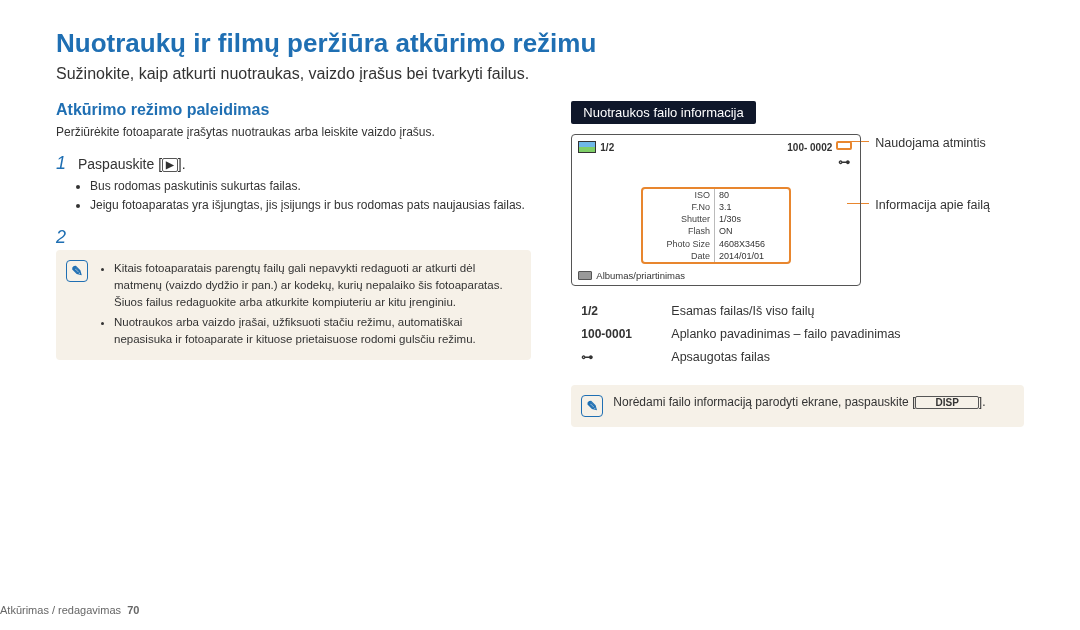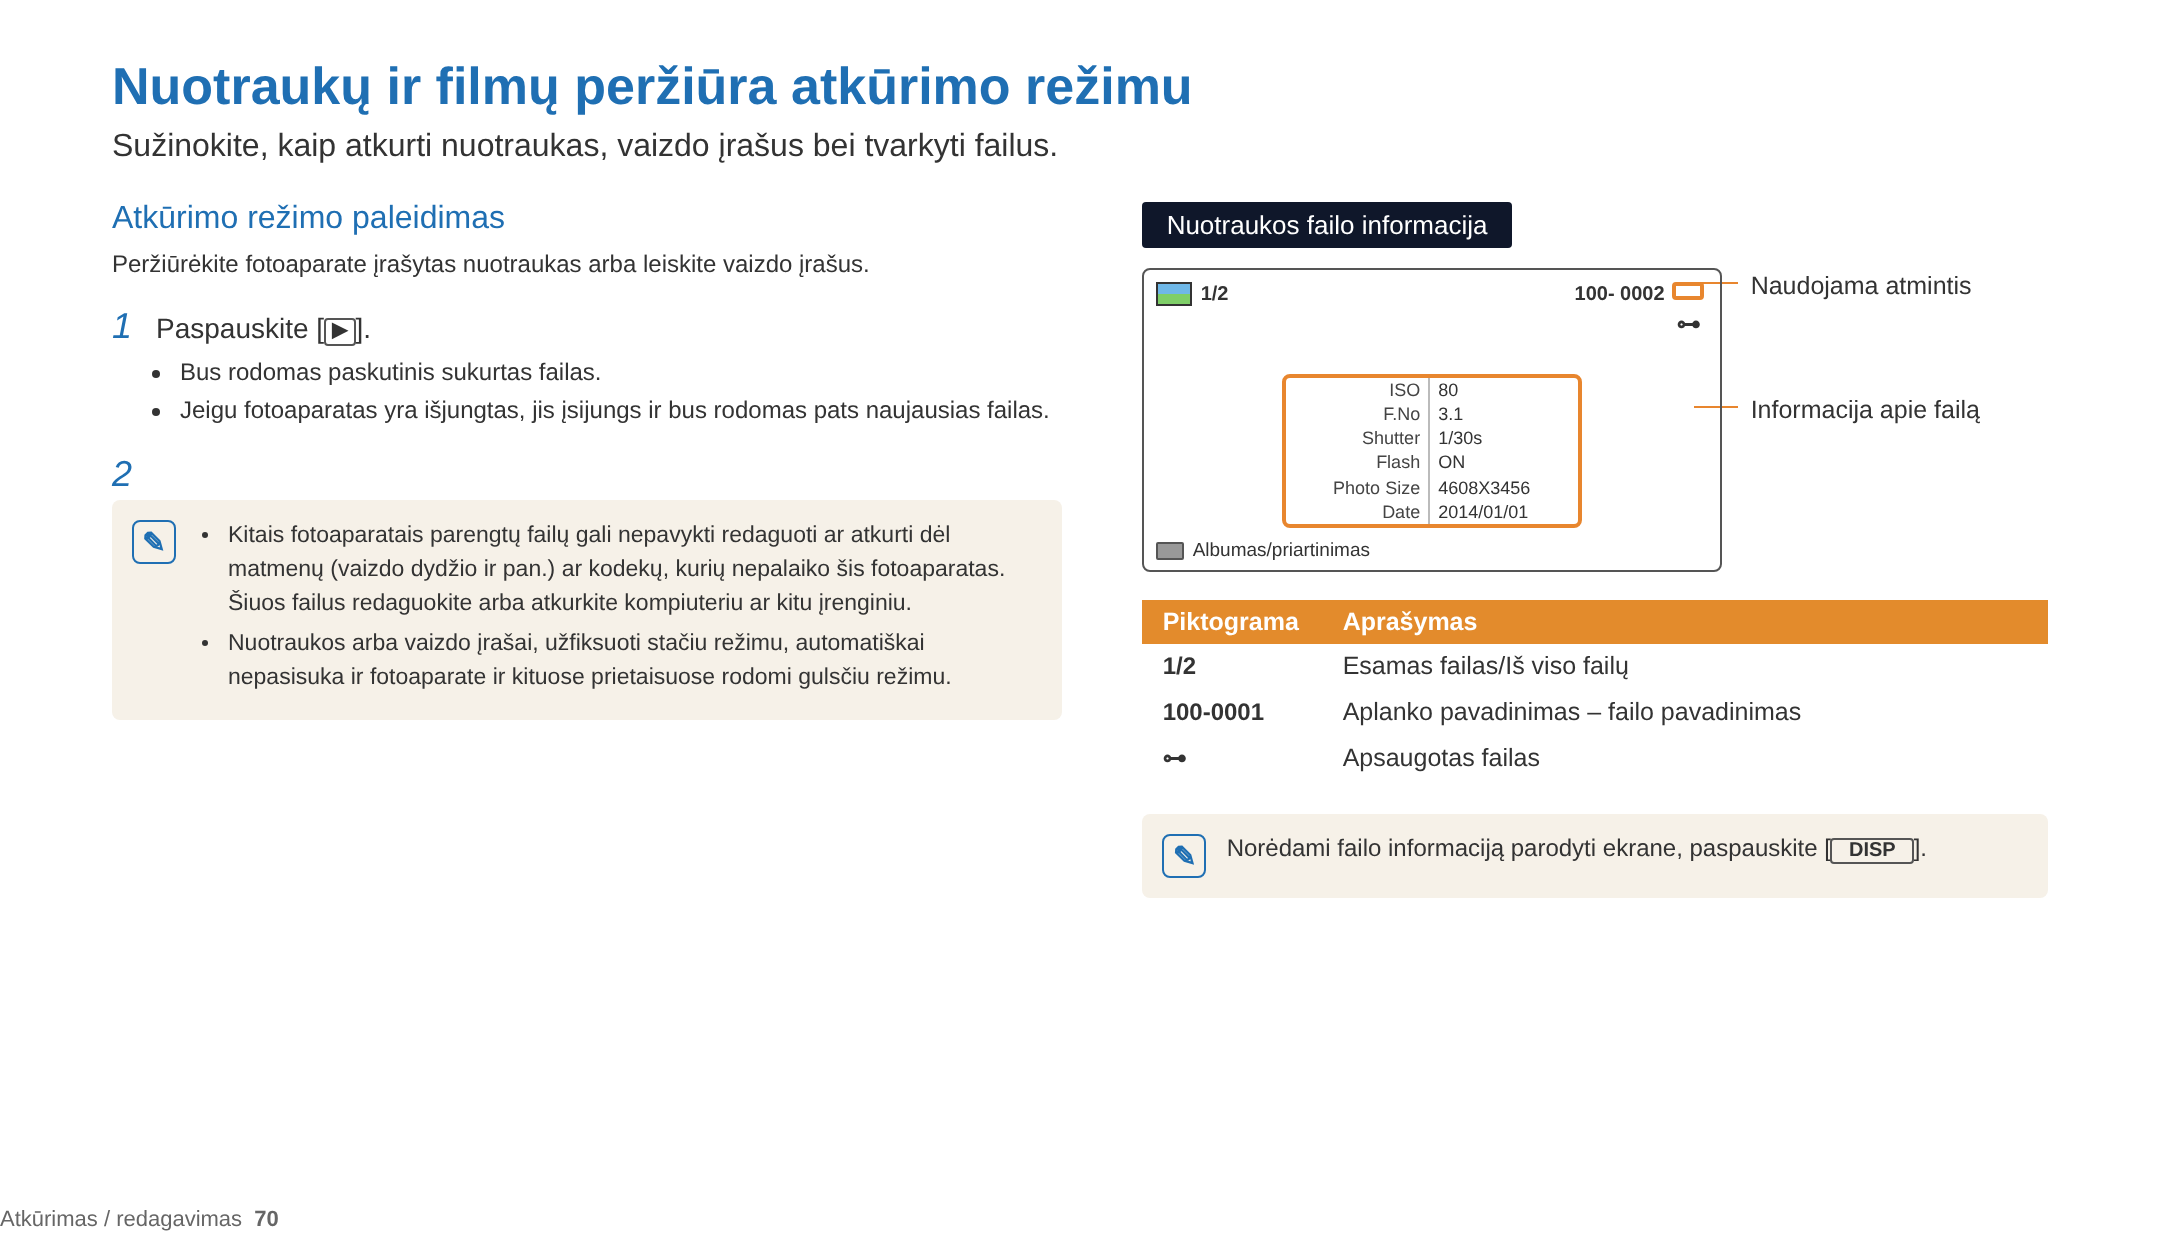--- a/index.html
+++ b/index.html
@@ -27,21 +27,21 @@
   }
   .cols {
     display: flex;
     gap: 40px;
   }
   .left { flex: 1.05; }
   .right { flex: 1; }
   .section-title {
     color: #1f6fb3;
     font-size: 16px;
-    font-weight: 400;
+    font-weight: 700;
     margin-bottom: 6px;
   }
   .section-sub {
     font-size: 12px;
     margin-bottom: 14px;
   }
   .step {
     display: flex;
     align-items: baseline;
     gap: 8px;
@@ -196,21 +196,21 @@
     bottom: 14px;
     width: 100%;
     text-align: left;
     font-size: 11px;
     color: #666;
   }
   .disp-box {
     display: inline-block;
     border: 1px solid #555;
     border-radius: 2px;
-    padding: 0 8px;
+    padding: 0 19px;
     font-weight: 700;
     font-size: 10px;
   }
   .tiny-key { display:inline-block; width:14px; height:9px; background:#999; border:1px solid #555; border-radius:1px; vertical-align:-1px;}
 </style>
 </head>
 <body>
 
 <div class="page">
   <div class="main-title">Nuotraukų ir filmų peržiūra atkūrimo režimu</div>
@@ -295,24 +295,20 @@
           </div>
         </div>
         <div class="callouts">
           <div>Naudojama atmintis</div>
           <div style="margin-top:8px">Informacija apie failą</div>
         </div>
       </div>
 
       <table class="legend">
         <tbody>
-            <tr>
-          <th>Piktograma</th>
-          <th>Aprašymas</th>
-        </tr>
         <tr>
           <td>1/2</td>
           <td>Esamas failas/Iš viso failų</td>
         </tr>
         <tr>
           <td>100-0001</td>
           <td>Aplanko pavadinimas – failo pavadinimas</td>
         </tr>
         <tr>
           <td>⊶</td>

